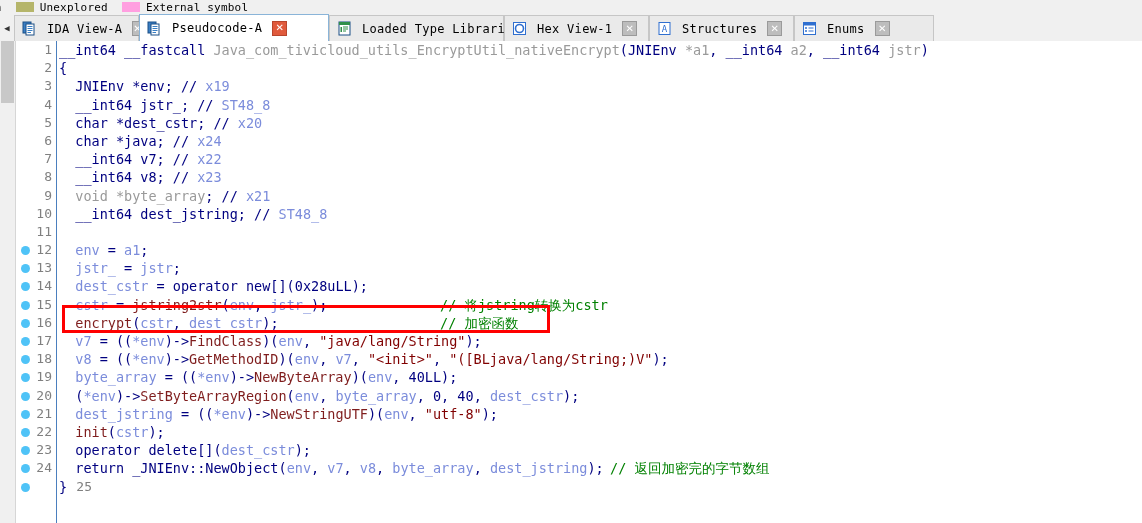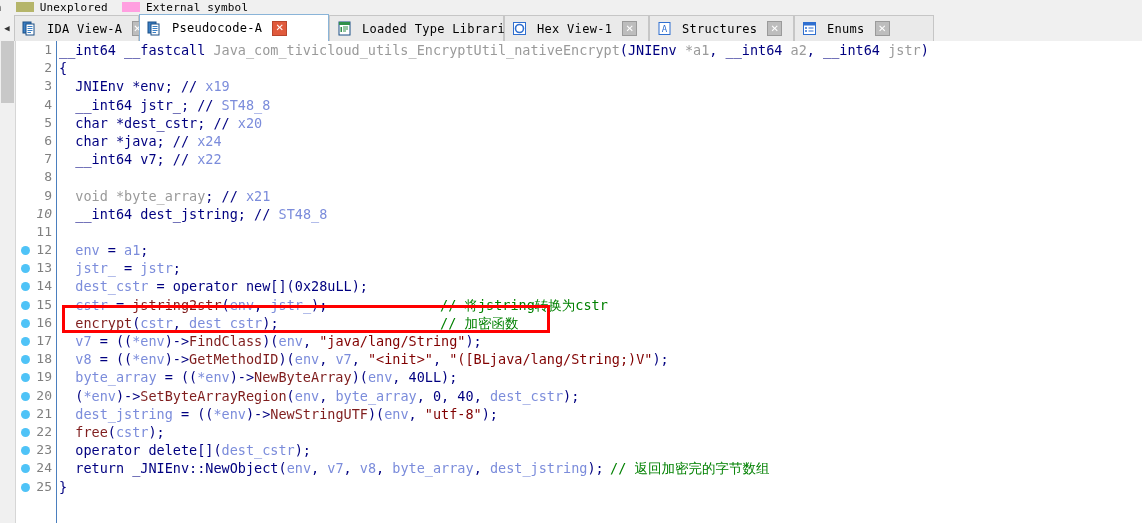--- a/index.html
+++ b/index.html
@@ -248,36 +248,36 @@
     <div class="sepline"></div>
 
     <div class="codelines" id="codelines">
         <div class="row"><span class="ln" style="left: -57px; width: 52px;">1</span><span class="code"><span class="kw">__int64 </span><span class="kw">__fastcall </span><span class="gray">Java_com_tivicloud_utils_EncryptUtil_nativeEncrypt</span><span class="pun">(</span><span class="kw">JNIEnv </span><span class="gray">*a1</span><span class="pun">, </span><span class="kw">__int64 </span><span class="gray">a2</span><span class="pun">, </span><span class="kw">__int64 </span><span class="gray">jstr</span><span class="pun">)</span></span></div>
         <div class="row"><span class="ln" style="left: -57px; width: 52px;">2</span><span class="code"><span class="kw">{</span></span></div>
         <div class="row"><span class="ln" style="left: -57px; width: 52px;">3</span><span class="code"><span class="pun">  </span><span class="kw">JNIEnv </span><span class="kw">*env</span><span class="pun">; </span><span class="kw">// </span><span class="var">x19</span></span></div>
         <div class="row"><span class="ln" style="left: -57px; width: 52px;">4</span><span class="code"><span class="pun">  </span><span class="kw">__int64 </span><span class="kw">jstr_</span><span class="pun">; </span><span class="kw">// </span><span class="var">ST48_8</span></span></div>
         <div class="row"><span class="ln" style="left: -57px; width: 52px;">5</span><span class="code"><span class="pun">  </span><span class="kw">char </span><span class="kw">*dest_cstr</span><span class="pun">; </span><span class="kw">// </span><span class="var">x20</span></span></div>
         <div class="row"><span class="ln" style="left: -57px; width: 52px;">6</span><span class="code"><span class="pun">  </span><span class="kw">char </span><span class="kw">*java</span><span class="pun">; </span><span class="kw">// </span><span class="var">x24</span></span></div>
         <div class="row"><span class="ln" style="left: -57px; width: 52px;">7</span><span class="code"><span class="pun">  </span><span class="kw">__int64 </span><span class="kw">v7</span><span class="pun">; </span><span class="kw">// </span><span class="var">x22</span></span></div>
-        <div class="row"><span class="ln" style="left: -57px; width: 52px;">8</span></div>
+        <div class="row"><span class="ln" style="left: -57px; width: 52px;">8</span><span class="code"><span class="pun">  </span><span class="kw">__int64 </span><span class="kw">v8</span><span class="pun">; </span><span class="kw">// </span><span class="var">x23</span></span></div>
         <div class="row"><span class="ln" style="left: -57px; width: 52px;">9</span><span class="code"><span class="pun">  </span><span class="gray">void </span><span class="gray">*byte_array</span><span class="pun">; </span><span class="kw">// </span><span class="var">x21</span></span></div>
-        <div class="row"><span class="ln" style="left: -57px; width: 52px; font-style: italic;">10</span><span class="code"><span class="pun">  </span><span class="kw">__int64 </span><span class="kw">dest_jstring</span><span class="pun">; </span><span class="kw">// </span><span class="var">ST48_8</span></span></div>
+        <div class="row"><span class="ln" style="left: -57px; width: 52px;">10</span><span class="code"><span class="pun">  </span><span class="kw">__int64 </span><span class="kw">dest_jstring</span><span class="pun">; </span><span class="kw">// </span><span class="var">ST48_8</span></span></div>
         <div class="row"><span class="ln" style="left: -57px; width: 52px;">11</span><span class="code"></span></div>
         <div class="row"><span class="ln" style="left: -57px; width: 52px;">12</span><span class="bp" style="left: -36px; top: 5px;"></span><span class="code"><span class="pun">  </span><span class="var">env</span><span class="pun"> = </span><span class="var">a1</span><span class="pun">;</span></span></div>
         <div class="row"><span class="ln" style="left: -57px; width: 52px;">13</span><span class="bp" style="left: -36px; top: 5px;"></span><span class="code"><span class="pun">  </span><span class="var">jstr_</span><span class="pun"> = </span><span class="var">jstr</span><span class="pun">;</span></span></div>
         <div class="row"><span class="ln" style="left: -57px; width: 52px;">14</span><span class="bp" style="left: -36px; top: 5px;"></span><span class="code"><span class="pun">  </span><span class="var">dest_cstr</span><span class="pun"> = </span><span class="kw">operator new[]</span><span class="pun">(</span><span class="num">0x28uLL</span><span class="pun">);</span></span></div>
         <div class="row"><span class="ln" style="left: -57px; width: 52px;">15</span><span class="bp" style="left: -36px; top: 5px;"></span><span class="code"><span class="pun">  </span><span class="var">cstr</span><span class="pun"> = </span><span class="fn">jstring2str</span><span class="pun">(</span><span class="var">env</span><span class="pun">, </span><span class="var">jstr_</span><span class="pun">);</span></span><span class="cmt" style="left: 383px;">// 将jstring转换为cstr</span></div>
         <div class="row"><span class="ln" style="left: -57px; width: 52px;">16</span><span class="bp" style="left: -36px; top: 5px;"></span><span class="code"><span class="pun">  </span><span class="fn">encrypt</span><span class="pun">(</span><span class="var">cstr</span><span class="pun">, </span><span class="var">dest_cstr</span><span class="pun">);</span></span><span class="cmt" style="left: 383px;">// 加密函数</span></div>
         <div class="row"><span class="ln" style="left: -57px; width: 52px;">17</span><span class="bp" style="left: -36px; top: 5px;"></span><span class="code"><span class="pun">  </span><span class="var">v7</span><span class="pun"> = ((</span><span class="var">*env</span><span class="pun">)-&gt;</span><span class="fn">FindClass</span><span class="pun">)(</span><span class="var">env</span><span class="pun">, </span><span class="str">"java/lang/String"</span><span class="pun">);</span></span></div>
         <div class="row"><span class="ln" style="left: -57px; width: 52px;">18</span><span class="bp" style="left: -36px; top: 5px;"></span><span class="code"><span class="pun">  </span><span class="var">v8</span><span class="pun"> = ((</span><span class="var">*env</span><span class="pun">)-&gt;</span><span class="fn">GetMethodID</span><span class="pun">)(</span><span class="var">env</span><span class="pun">, </span><span class="var">v7</span><span class="pun">, </span><span class="str">"&lt;init&gt;"</span><span class="pun">, </span><span class="str">"([BLjava/lang/String;)V"</span><span class="pun">);</span></span></div>
         <div class="row"><span class="ln" style="left: -57px; width: 52px;">19</span><span class="bp" style="left: -36px; top: 5px;"></span><span class="code"><span class="pun">  </span><span class="var">byte_array</span><span class="pun"> = ((</span><span class="var">*env</span><span class="pun">)-&gt;</span><span class="fn">NewByteArray</span><span class="pun">)(</span><span class="var">env</span><span class="pun">, </span><span class="num">40LL</span><span class="pun">);</span></span></div>
         <div class="row"><span class="ln" style="left: -57px; width: 52px;">20</span><span class="bp" style="left: -36px; top: 5px;"></span><span class="code"><span class="pun">  (</span><span class="var">*env</span><span class="pun">)-&gt;</span><span class="fn">SetByteArrayRegion</span><span class="pun">(</span><span class="var">env</span><span class="pun">, </span><span class="var">byte_array</span><span class="pun">, </span><span class="num">0</span><span class="pun">, </span><span class="num">40</span><span class="pun">, </span><span class="var">dest_cstr</span><span class="pun">);</span></span></div>
         <div class="row"><span class="ln" style="left: -57px; width: 52px;">21</span><span class="bp" style="left: -36px; top: 5px;"></span><span class="code"><span class="pun">  </span><span class="var">dest_jstring</span><span class="pun"> = ((</span><span class="var">*env</span><span class="pun">)-&gt;</span><span class="fn">NewStringUTF</span><span class="pun">)(</span><span class="var">env</span><span class="pun">, </span><span class="str">"utf-8"</span><span class="pun">);</span></span></div>
-        <div class="row"><span class="ln" style="left: -57px; width: 52px;">22</span><span class="bp" style="left: -36px; top: 5px;"></span><span class="code"><span class="pun">  </span><span class="fn">free</span><span class="pun">(</span><span class="var">cstr</span><span class="pun">);</span></span></div>
+        <div class="row"><span class="ln" style="left: -57px; width: 52px;">22</span><span class="bp" style="left: -36px; top: 5px;"></span><span class="code"><span class="pun">  </span><span class="fn">init</span><span class="pun">(</span><span class="var">cstr</span><span class="pun">);</span></span></div>
         <div class="row"><span class="ln" style="left: -57px; width: 52px;">23</span><span class="bp" style="left: -36px; top: 5px;"></span><span class="code"><span class="pun">  </span><span class="kw">operator delete[]</span><span class="pun">(</span><span class="var">dest_cstr</span><span class="pun">);</span></span></div>
         <div class="row"><span class="ln" style="left: -57px; width: 52px;">24</span><span class="bp" style="left: -36px; top: 5px;"></span><span class="code"><span class="pun">  </span><span class="kw">return </span><span class="kw">_JNIEnv::NewObject</span><span class="pun">(</span><span class="var">env</span><span class="pun">, </span><span class="var">v7</span><span class="pun">, </span><span class="var">v8</span><span class="pun">, </span><span class="var">byte_array</span><span class="pun">, </span><span class="var">dest_jstring</span><span class="pun">);</span></span><span class="cmt" style="left: 553px;">// 返回加密完的字节数组</span></div>
-        <div class="row"><span class="ln" style="left: -57px; width: 52px;">25</span><span class="bp" style="left: -36px; top: 5px;"></span><span class="code"><span class="kw">}</span></span></div>
+        <div class="row"><span class="ln" style="left: -57px; width: 52px; padding-left: 40px;">25</span><span class="bp" style="left: -36px; top: 5px;"></span><span class="code"><span class="kw">}</span></span></div>
       </div>
 
     <div class="redbox" style="left:62px;top:264px;width:482px;height:22px;"></div>
   </div>
 
 </div>
 
 </body></html>

